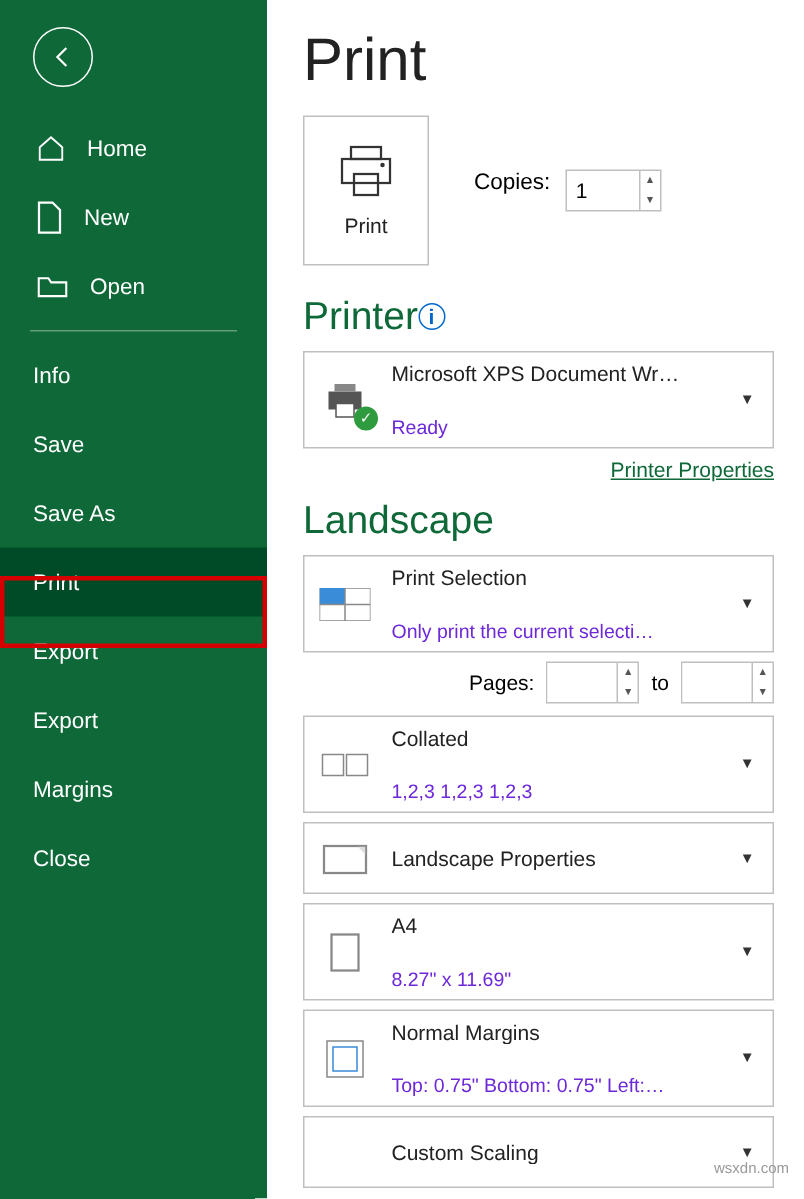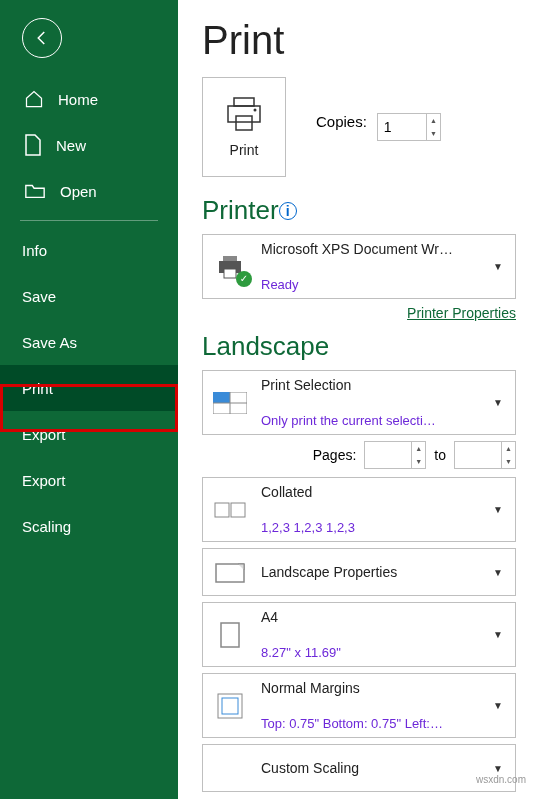--- a/index.html
+++ b/index.html
@@ -80,21 +80,24 @@
     <div class="nav-item sub-item active">
         <span>Print</span>
       </div>
     <div class="nav-item sub-item">
         <span>Export</span>
       </div>
     <div class="nav-item sub-item">
         <span>Export</span>
       </div>
     <div class="nav-item sub-item">
-        <span>Scaling</span>
+        <span>Margins</span>
+      </div>
+    <div class="nav-item sub-item">
+        <span>Close</span>
       </div>
   </div>
 </div>
 
 <div class="highlight-box"></div>
 
 <div class="main">
   <h1>Print</h1>
 
   <div class="print-row">

